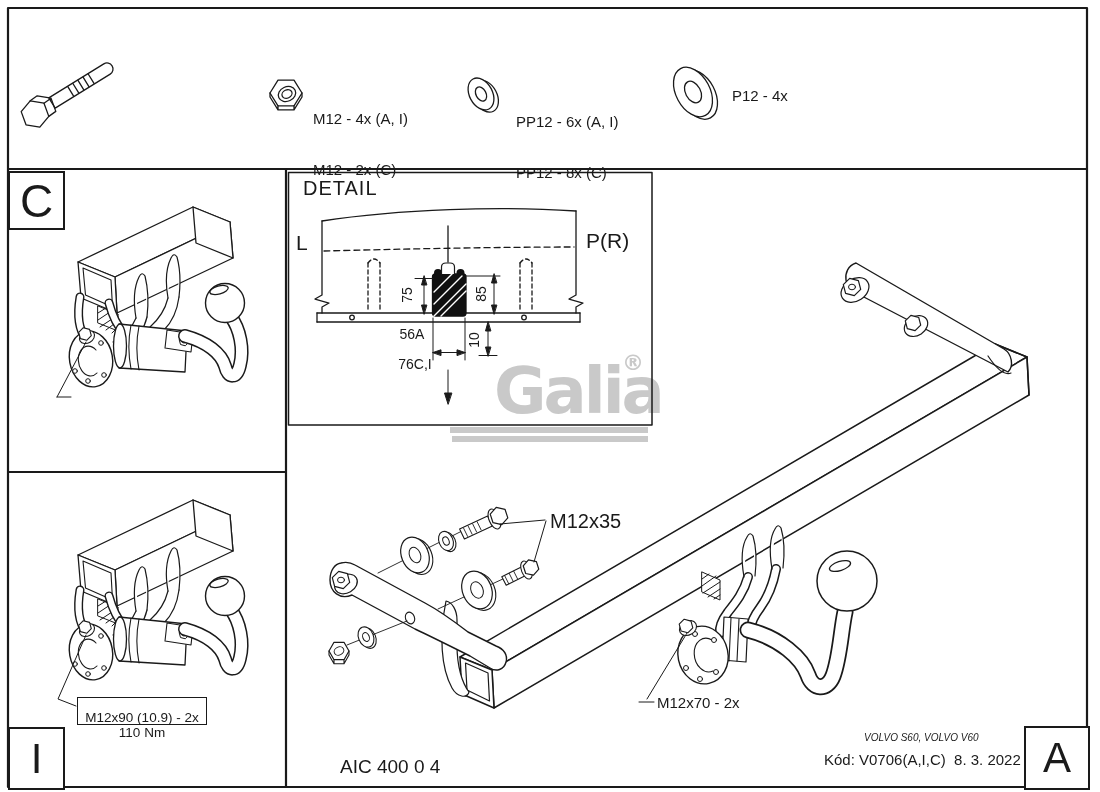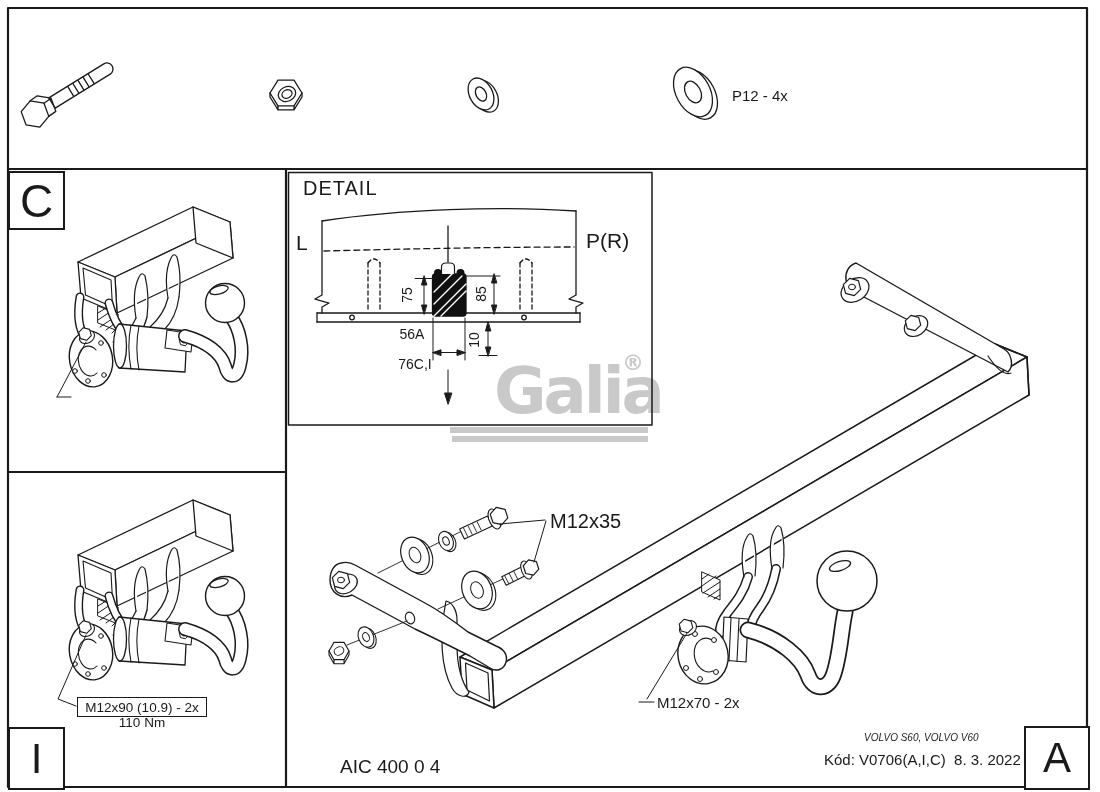--- a/index.html
+++ b/index.html
@@ -10,22 +10,22 @@
   .dimh{position:absolute;font-size:14px;transform:translate(-50%,-50%);}
   .lines{line-height:20px;font-size:15px;}
   .lines2{line-height:17px;font-size:15px;}
   .letterbox{position:absolute;border:2px solid #1a1a1a;display:flex;align-items:center;justify-content:center;background:#fff;}
   .wmwrap{position:absolute;left:446px;top:348px;width:240px;color:#c9c9c9;}
   .wmtext{position:absolute;left:4px;top:6px;font-family:"DejaVu Sans",sans-serif;font-weight:bold;
           font-size:64px;letter-spacing:-3px;margin-left:44px;}
   .wmreg{position:absolute;left:176px;top:2px;font-family:"DejaVu Sans",sans-serif;font-size:22px;font-weight:bold;}
   .wmbar{position:absolute;background:#c9c9c9;}
   svg{position:absolute;left:0;top:0;}
-  .ibox{position:absolute;left:77px;top:697px;width:130px;height:20px;border:1.5px solid #1a1a1a;
-        background:#fff;text-align:center;font-size:13.5px;line-height:15px;padding-top:2px;box-sizing:border-box;}
+  .ibox{position:absolute;left:77px;top:697px;width:130px;height:28px;border:1.5px solid #1a1a1a;
+        background:#fff;text-align:center;font-size:13.5px;line-height:15px;padding-top:12px;box-sizing:border-box;}
 </style>
 </head>
 <body>
 
 <div class="page">
 
   <div class="wmwrap">
     <div class="wmtext">Galia</div>
     <div class="wmreg">®</div>
     <div class="wmbar" style="left:4px;top:79px;width:198px;height:6px;"></div>
@@ -278,20 +278,28 @@
         </g>
 
         <g stroke-width="1">
           <path d="M500,524 L545,520 M534,562 L546,521"></path>
           <path d="M687,633 L647,699 M639,702 L654,702"></path>
         </g>
       </g>
     </g>
   </svg>
 
+  <div class="t lines2" style="left:313px;top:76px;">
+    <div>M12 - 4x (A, I)</div>
+    <div>M12 - 2x (C)</div>
+  </div>
+  <div class="t lines2" style="left:516px;top:79px;">
+    <div>PP12 - 6x (A, I)</div>
+    <div>PP12 - 8x (C)</div>
+  </div>
   <div class="t" style="left:732px;top:87px;font-size:15px;">P12 - 4x</div>
 
   <div class="t" style="left:303px;top:177px;font-size:20px;letter-spacing:1px;">DETAIL</div>
   <div class="t" style="left:296px;top:231px;font-size:21px;">L</div>
   <div class="t" style="left:586px;top:229px;font-size:21px;">P(R)</div>
   <div class="dim" style="left:407px;top:295px;">75</div>
   <div class="dim" style="left:481px;top:294px;">85</div>
   <div class="dim" style="left:474px;top:340px;">10</div>
   <div class="dimh" style="left:412px;top:334px;">56A</div>
   <div class="dimh" style="left:415px;top:364px;">76C,I</div>

